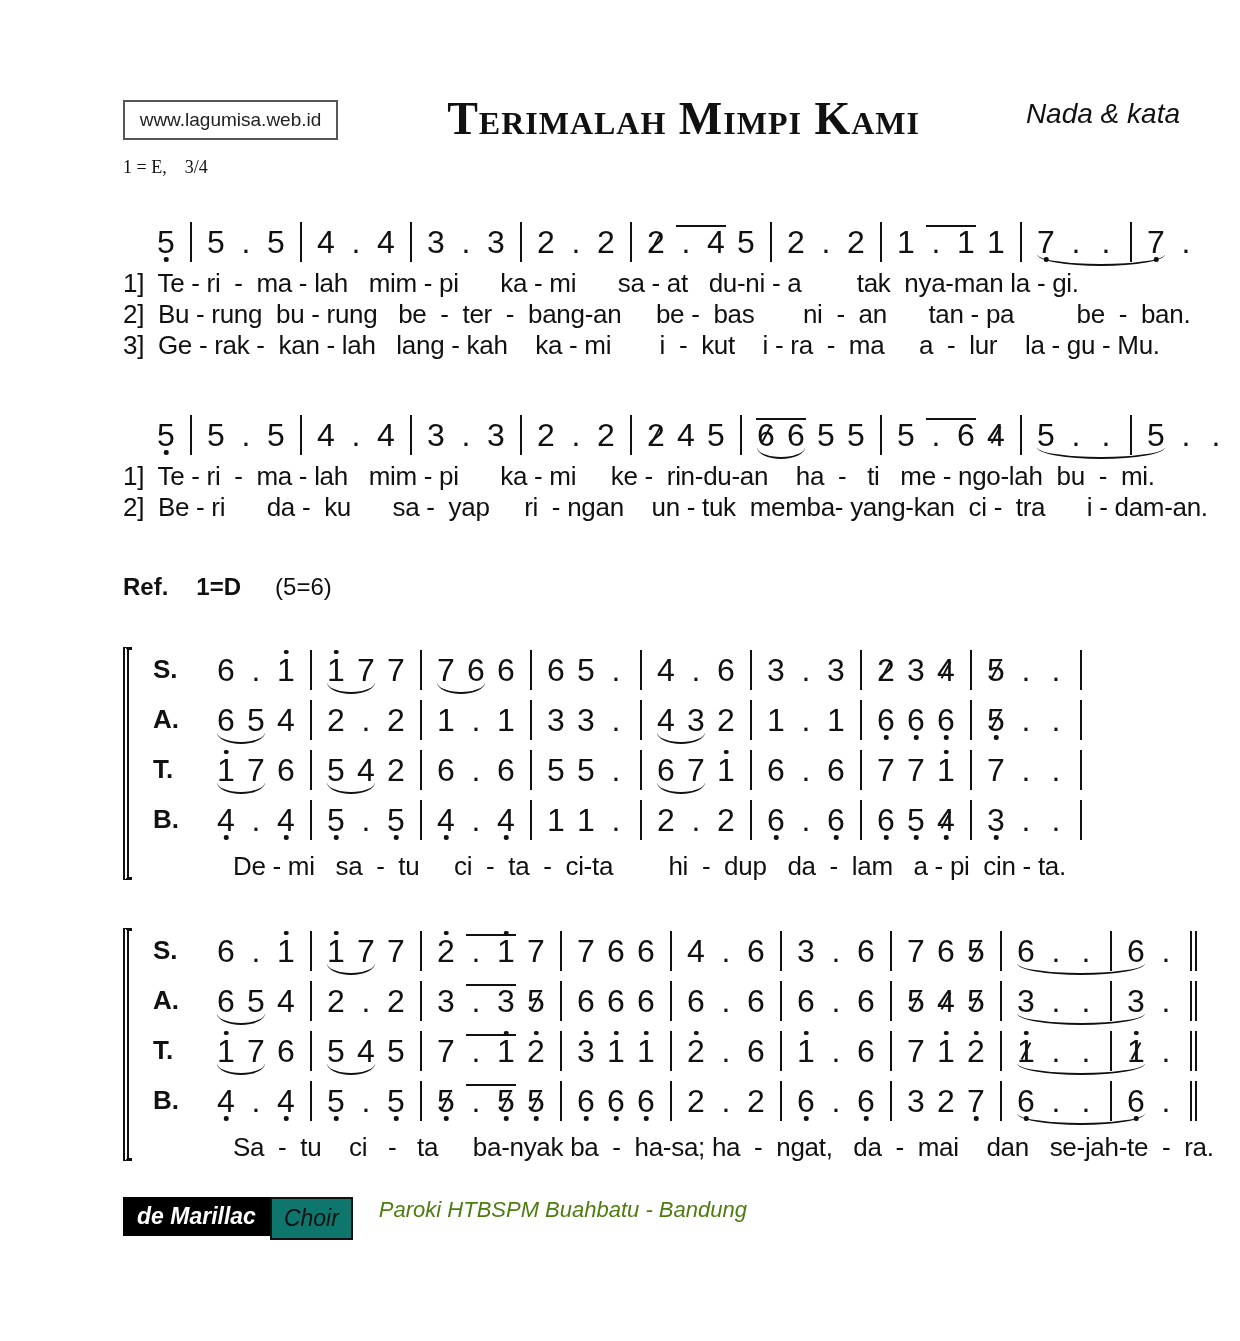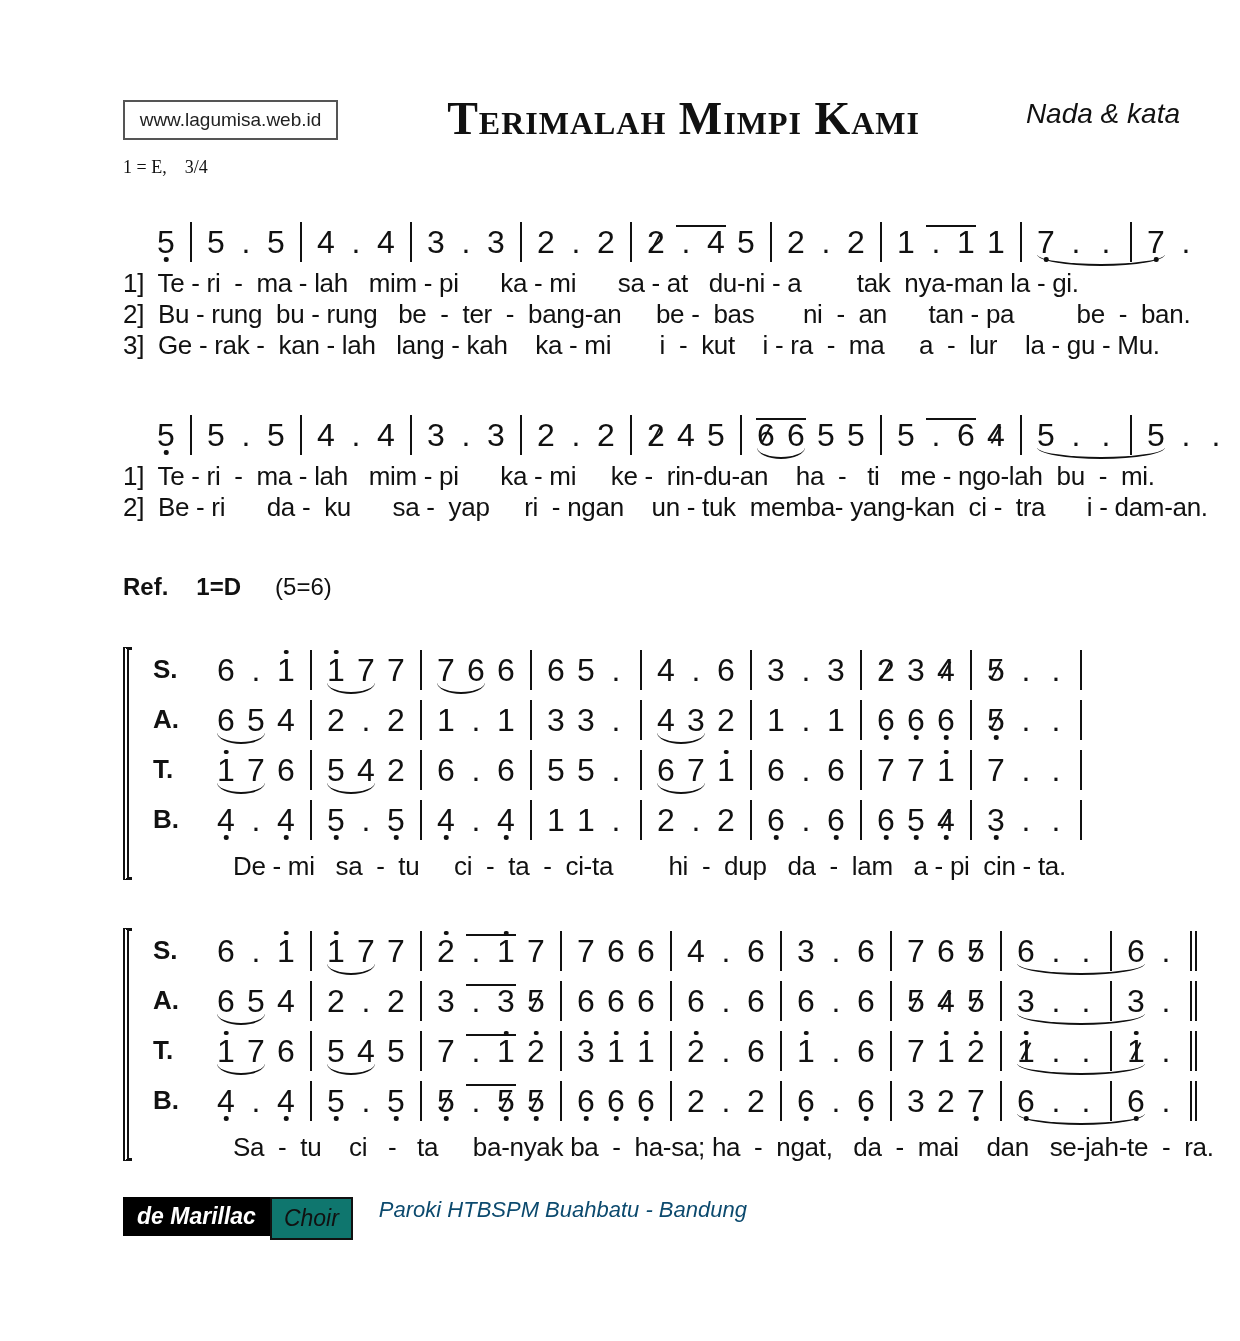--- a/index.html
+++ b/index.html
@@ -67,21 +67,21 @@
       border-top:3px solid #111;border-bottom:3px solid #111;border-left:6px double #111;}
   .voice-row{display:flex;align-items:center;height:50px;}
   .voice-label{width:58px;font-weight:bold;font-size:26px;flex:none;}
   .sys-lyric{margin-top:6px;padding-left:80px;}
 
   
   .footer{margin-top:34px;display:flex;align-items:flex-start;}
   .brand-primary{background:#000;color:#fff;font-style:italic;font-weight:bold;
       font-size:23px;padding:6px 14px;}
   .brand-secondary{border:2px solid #111;font-style:italic;font-size:23px;padding:6px 12px;background:#0f766e;}
-  .parish{font-style:italic;font-size:22px;margin-left:26px;color:#0c4a6e;}
+  .parish{font-style:italic;font-size:22px;margin-left:26px;color:#4d7c0f;}
 </style>
 </head>
 <body>
 
 <div class="sheet">
 
   <div class="header">
     <div class="web-box">www.lagumisa.web.id</div>
     <div class="title">Terimalah Mimpi Kami</div>
     <div class="credits">

